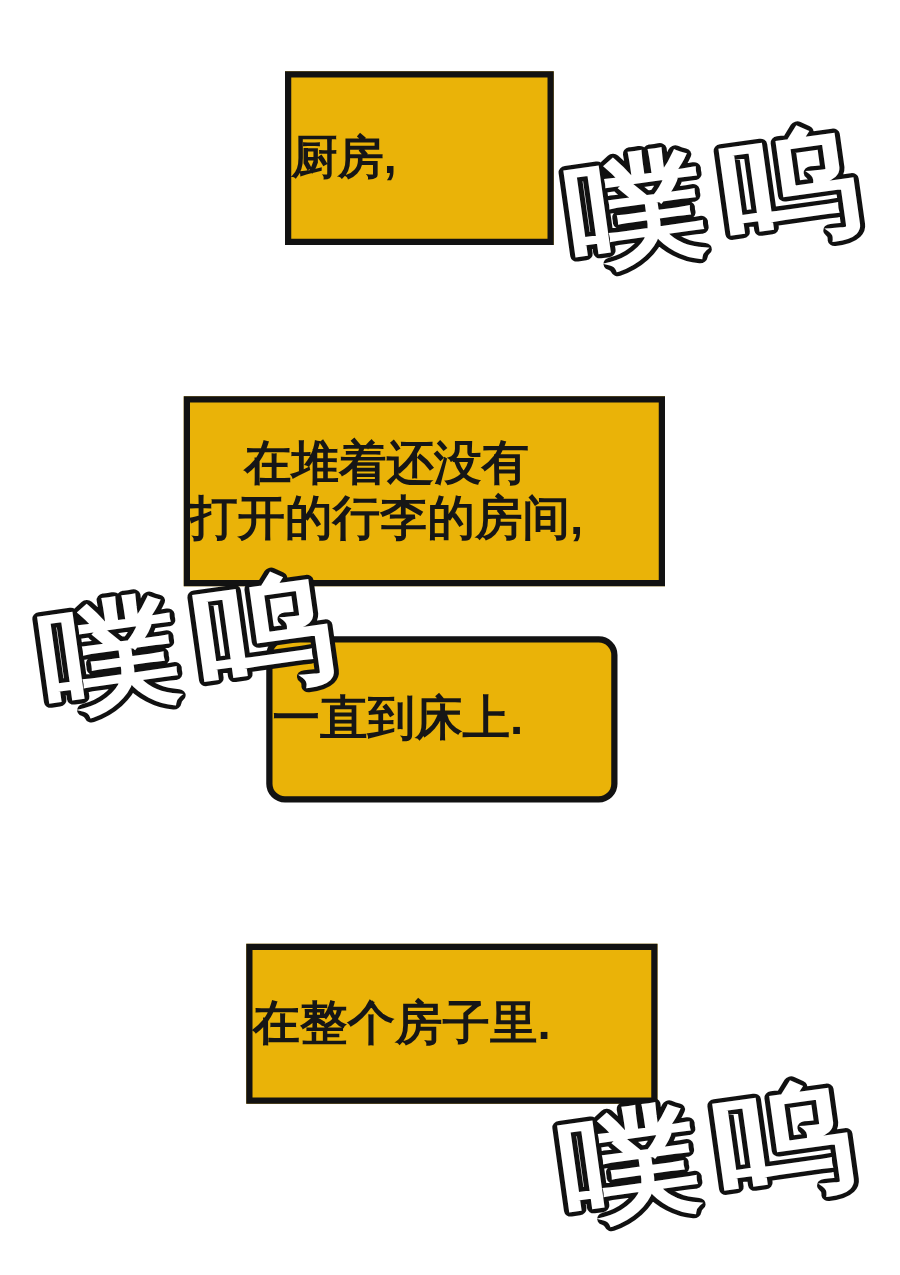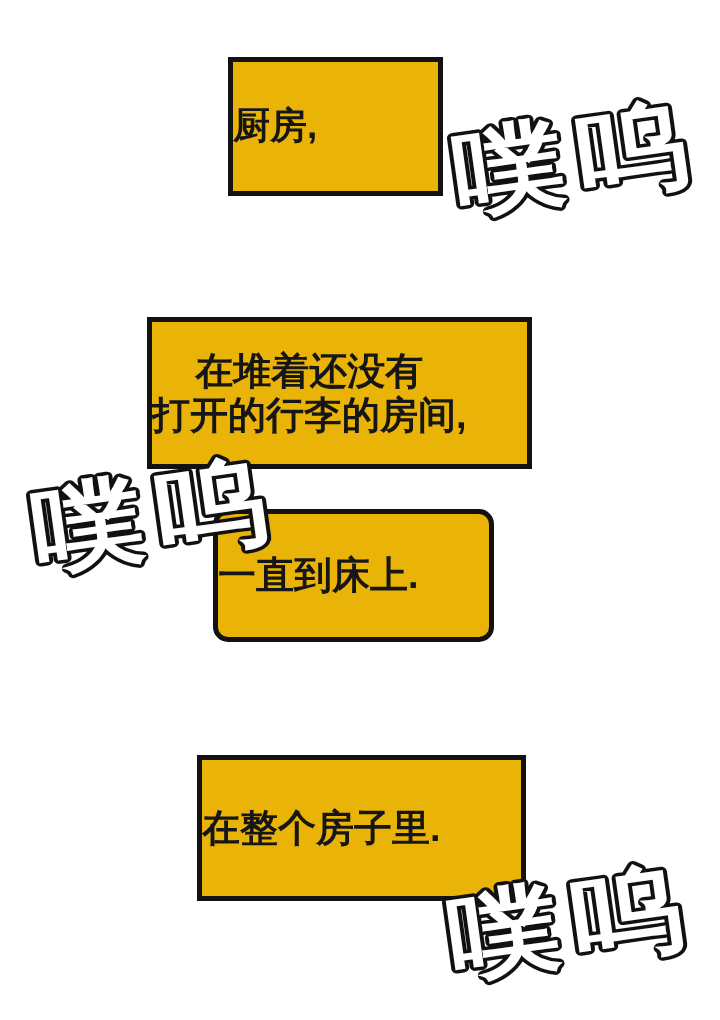--- a/index.html
+++ b/index.html
@@ -29,21 +29,21 @@
     font-size: 38px;
     color: #161616;
     text-align: center;
     white-space: pre-line;
     line-height: 1.16;
   }
   .panel-1 { left: 228px; top:  57px; width: 215px; height: 139px; }
   .panel-1 .caption { font-size: 37px; }
   .panel-2 { left: 147px; top: 273px; width: 385px; height: 152px; margin-top: 44px; }
   .panel-3 { left: 213px; top: 509px; width: 281px; height: 133px; border-radius: 15px; }
-  .panel-4 { left: 197px; top: 755px; width: 329px; height: 146px; }
+  .panel-4 { left: 197px; top: 755px; width: 329px; height: 128px; }
 
   .sfx {
     position: absolute;
     z-index: 2;
     transform: rotate(-8deg) scaleX(1.15);
   }
   .sfx svg { display: block; overflow: visible; }
   .sfx-text {
     font-family: "Liberation Sans", sans-serif;
     font-weight: 700;

